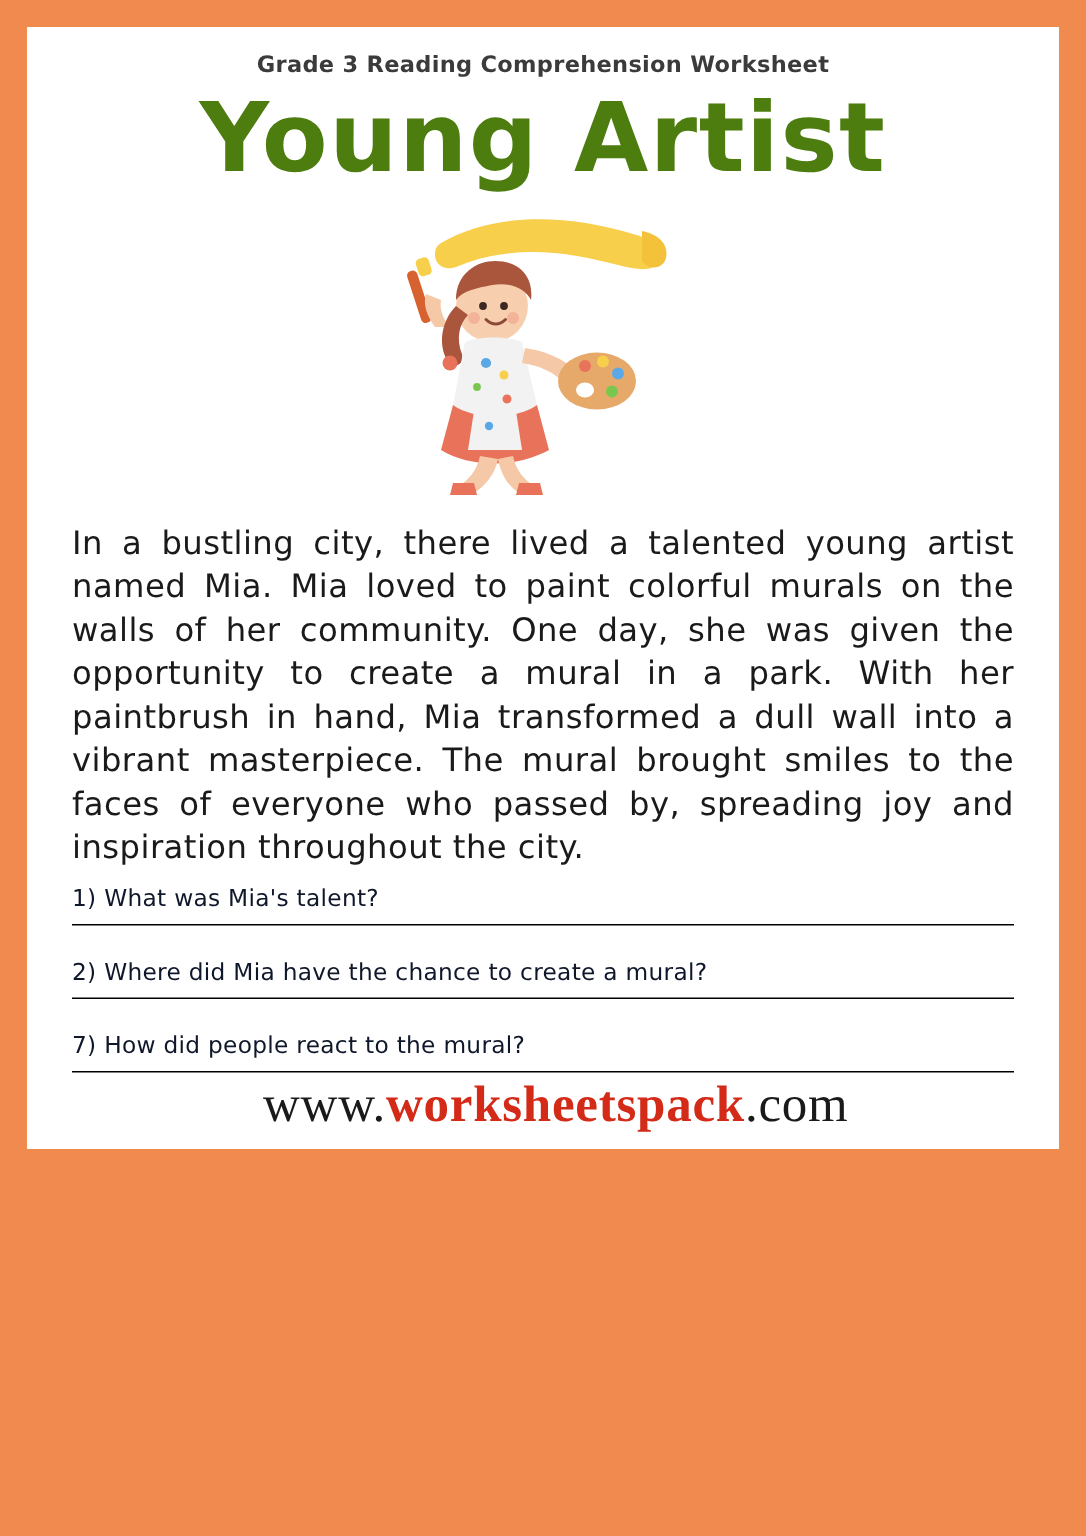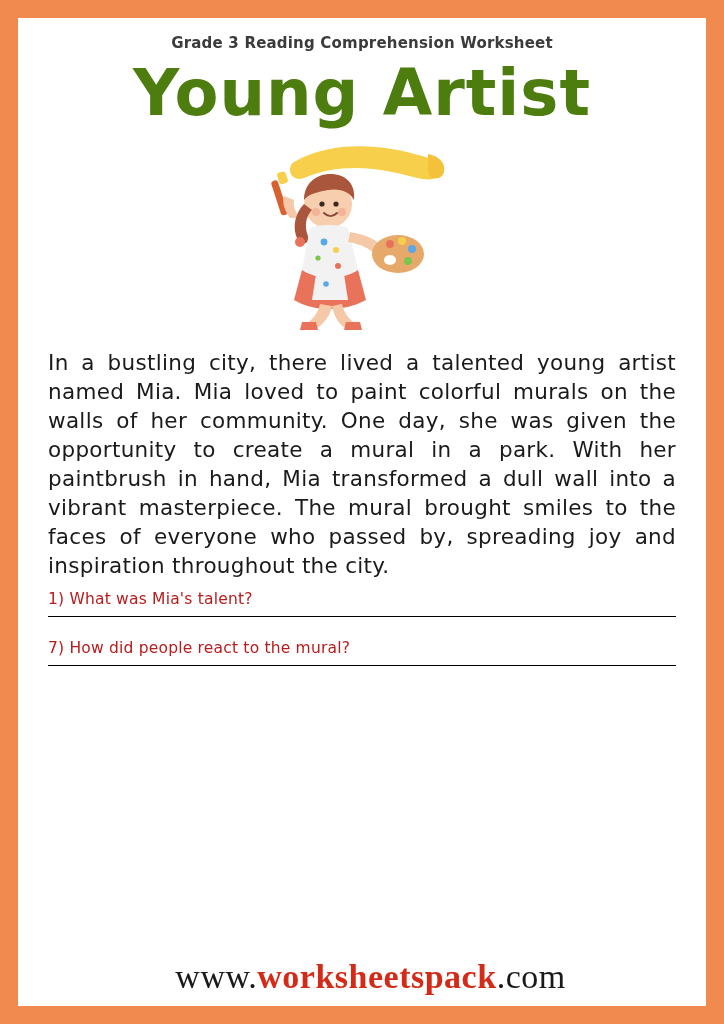--- a/index.html
+++ b/index.html
@@ -11,21 +11,21 @@
     height: 1024px;
     background: #f08a4f;
     font-family: "Liberation Sans", sans-serif;
     overflow: hidden;
   }
   .page {
     position: absolute;
     left: 18px;
     top: 18px;
     width: 688px;
-    height: 988px;
+    height: 748px;
     background: #ffffff;
     box-sizing: border-box;
   }
   .subtitle {
     text-align: center;
     font-family: "DejaVu Sans", sans-serif;
     font-weight: bold;
     font-size: 15px;
     color: #3b3b3b;
     letter-spacing: 0.2px;
@@ -63,21 +63,21 @@
   }
   .questions {
     margin: 10px 30px 0 30px;
   }
   .q-item {
     margin-bottom: 4px;
   }
   .q-text {
     font-family: "DejaVu Sans", sans-serif;
     font-size: 15.5px;
-    color: #b91c1c;
+    color: #0f172a;
     letter-spacing: 0.2px;
     padding-bottom: 8px;
   }
   .q-line {
     border-bottom: 1.6px solid #000000;
     height: 0;
     margin-bottom: 22px;
   }
   .footer {
     position: absolute;
@@ -155,20 +155,24 @@
   </div>
 
   <div class="passage">In a bustling city, there lived a talented young artist named Mia. Mia loved to paint colorful murals on the walls of her community. One day, she was given the opportunity to create a mural in a park. With her paintbrush in hand, Mia transformed a dull wall into a vibrant masterpiece. The mural brought smiles to the faces of everyone who passed by, spreading joy and inspiration throughout the city.</div>
 
   <div class="questions">
     <div class="q-item">
       <div class="q-text">1) What was Mia's talent?</div>
       <div class="q-line"></div>
     </div>
     <div class="q-item">
+      <div class="q-text">2) Where did Mia have the chance to create a mural?</div>
+      <div class="q-line"></div>
+    </div>
+    <div class="q-item">
       <div class="q-text">7) How did people react to the mural?</div>
       <div class="q-line"></div>
     </div>
   </div>
 
   <div class="footer">
     <span>www.</span><span class="brand">worksheetspack</span><span>.com</span>
   </div>
 
 </div>

